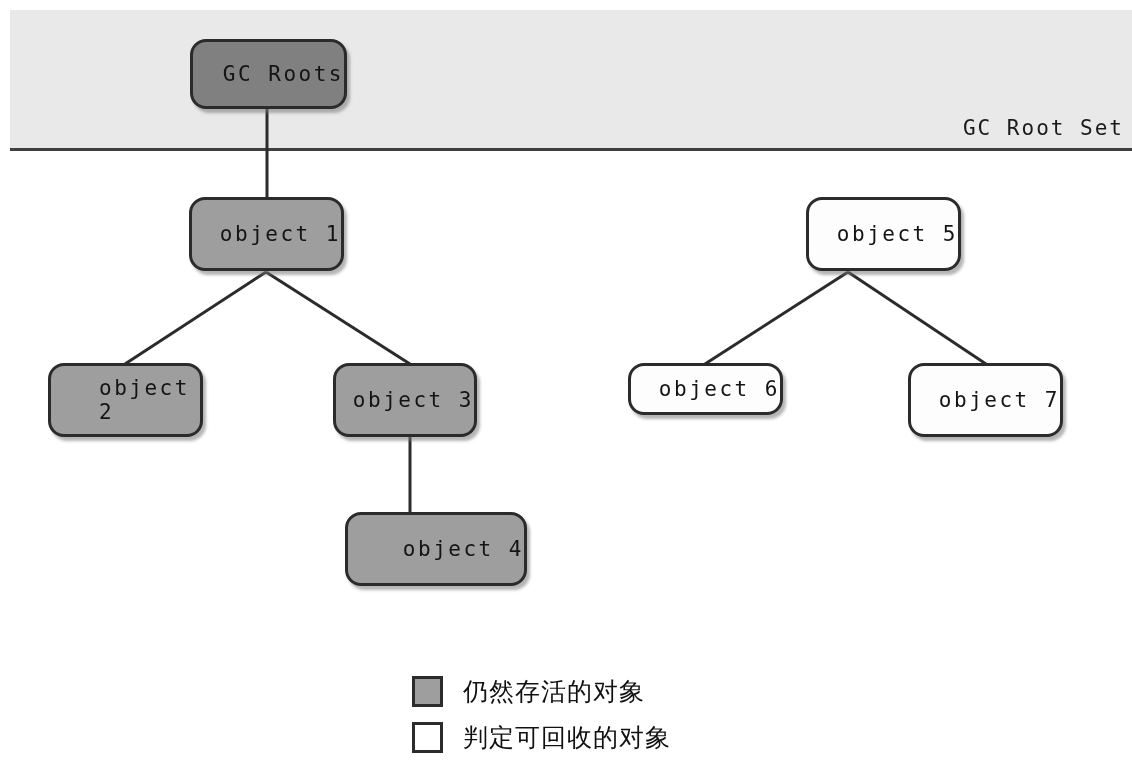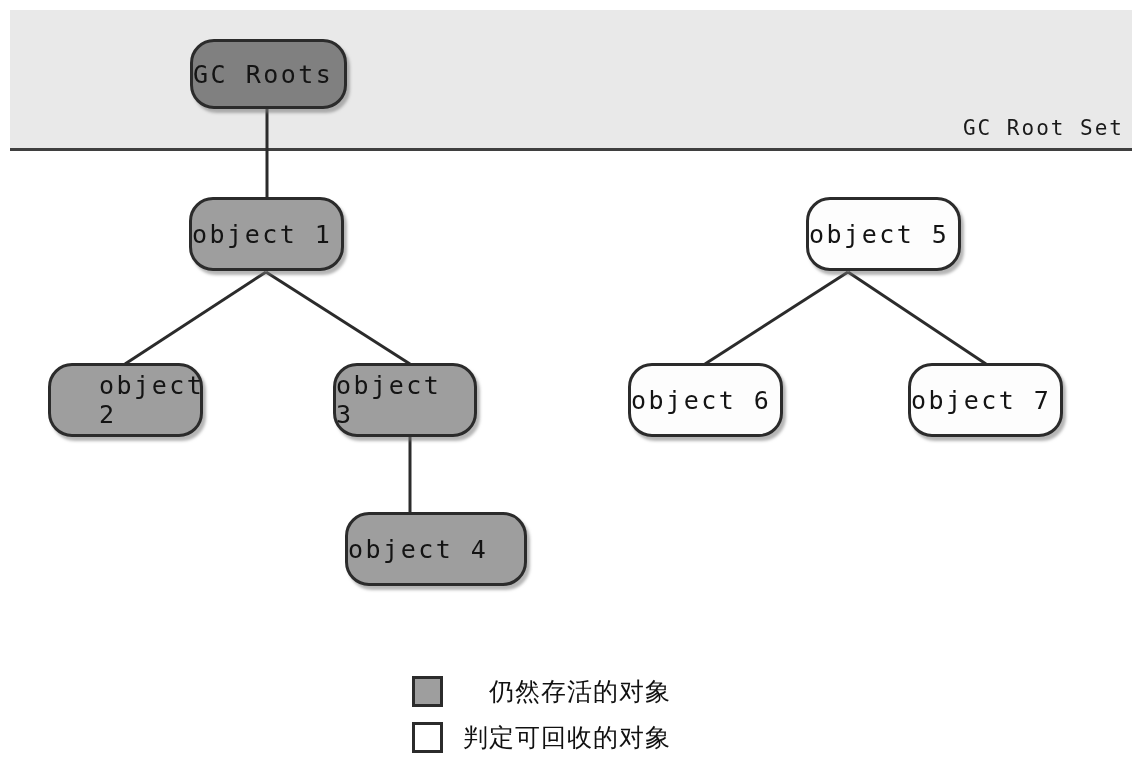--- a/index.html
+++ b/index.html
@@ -52,47 +52,46 @@
     width: 1132px;
     height: 781px;
     pointer-events: none;
   }
 
   
   .node {
     position: absolute;
     box-sizing: border-box;
     border: 3px solid #2b2b2b;
-    border-radius: 24px;
+    border-radius: 16px;
     display: flex;
     align-items: center;
-    justify-content: flex-start;
+    justify-content: flex-end;
     font-family: "DejaVu Sans Mono", "Liberation Mono", monospace;
-    font-size: 25px;
+    font-size: 21px;
     letter-spacing: 2.5px;
     color: #141414;
     box-shadow: 3px 4px 3px rgba(120,120,120,0.55);
     z-index: 3;
   }
   .node.alive   { background: #9e9e9e; }
   .node.root    { background: #808080; }
   .node.garbage { background: #fdfdfd; }
 
   
   #legend {
     position: absolute;
     left: 412px;
     top: 668px;
     z-index: 4;
   }
   .legend-row {
     display: flex;
     align-items: center;
     height: 46px;
-    justify-content: space-between;
   }
   .legend-swatch {
     width: 31px;
     height: 31px;
     box-sizing: border-box;
     border: 3px solid #2b2b2b;
     margin-right: 20px;
     flex: 0 0 auto;
   }
   .legend-swatch.alive   { background: #9e9e9e; }
@@ -146,21 +145,21 @@
   </div>
 
   <div class="node alive" style="left:333px; top:512px; width:182px; height:74px;margin-left:12px;">
     <span>object 4</span>
   </div>
 
   <div class="node garbage" style="left:770px; top:197px; width:155px; height:74px;margin-left:36px;">
     <span>object 5</span>
   </div>
 
-  <div class="node garbage" style="left:628px; top:363px; width:155px; height:74px;">
+  <div class="node garbage" style="left:628px; top:363px; width:155px; height:52px;">
     <span>object 6</span>
   </div>
 
   <div class="node garbage" style="left:908px; top:363px; width:155px; height:74px;">
     <span>object 7</span>
   </div>
 
   <div id="legend">
     <div class="legend-row">
       <span class="legend-swatch alive"></span>

